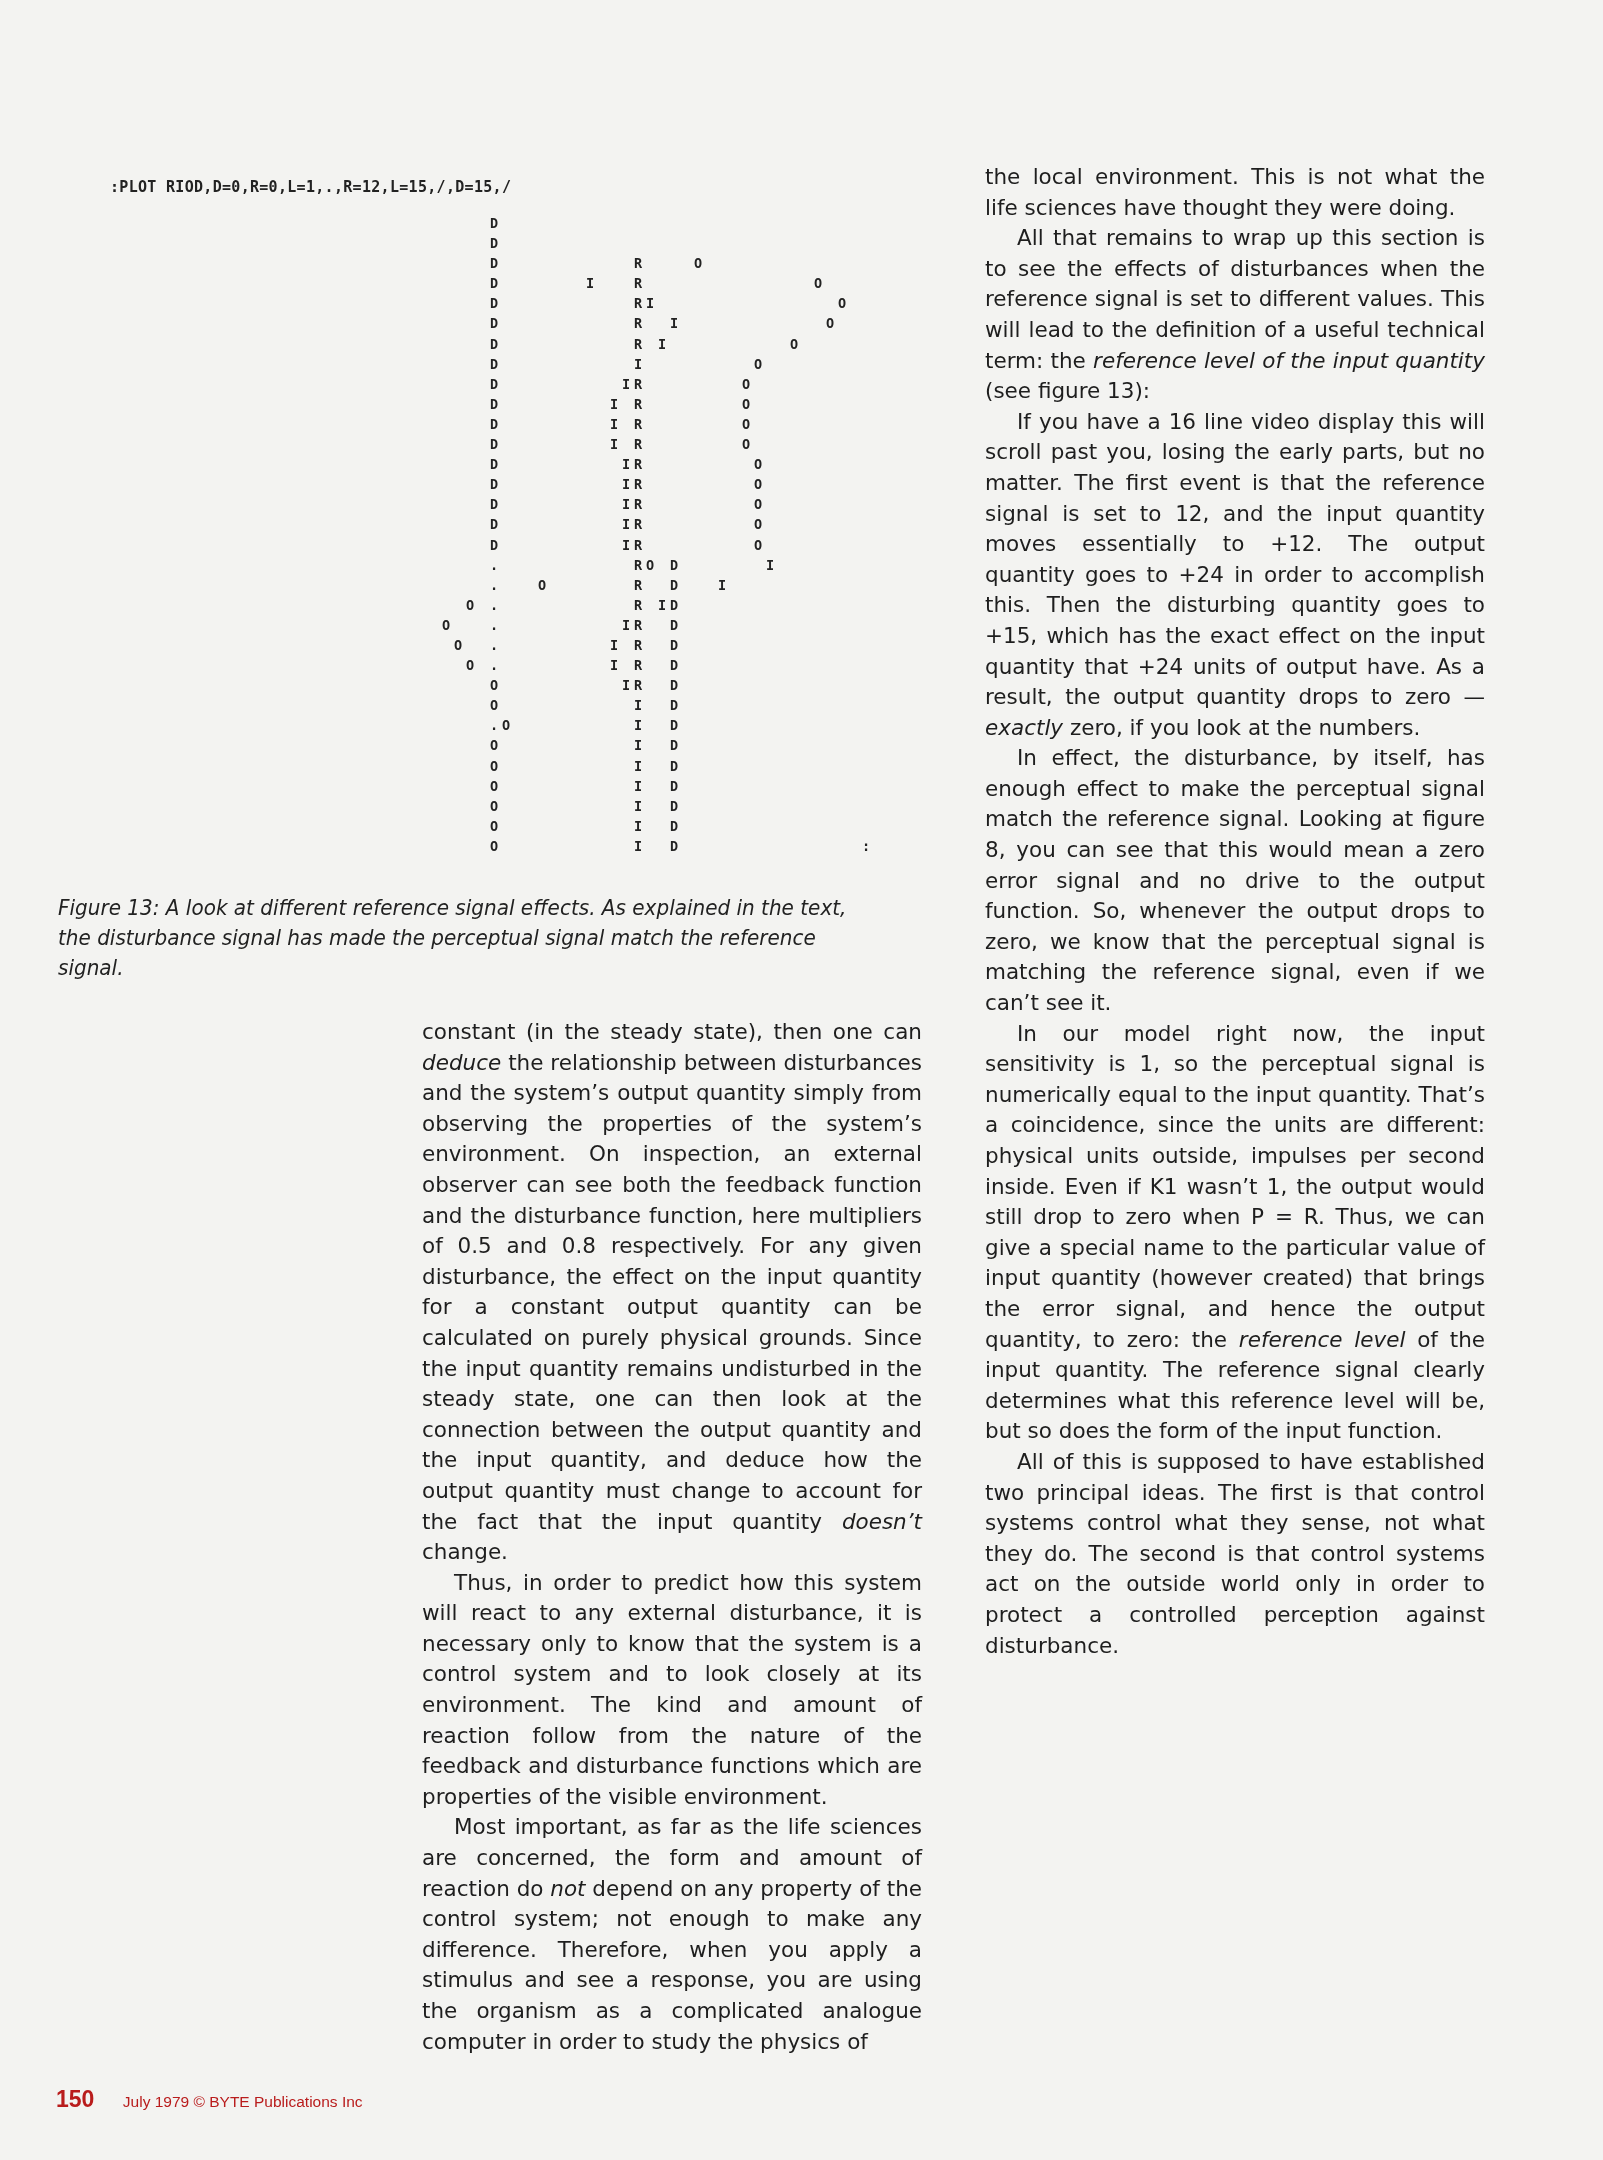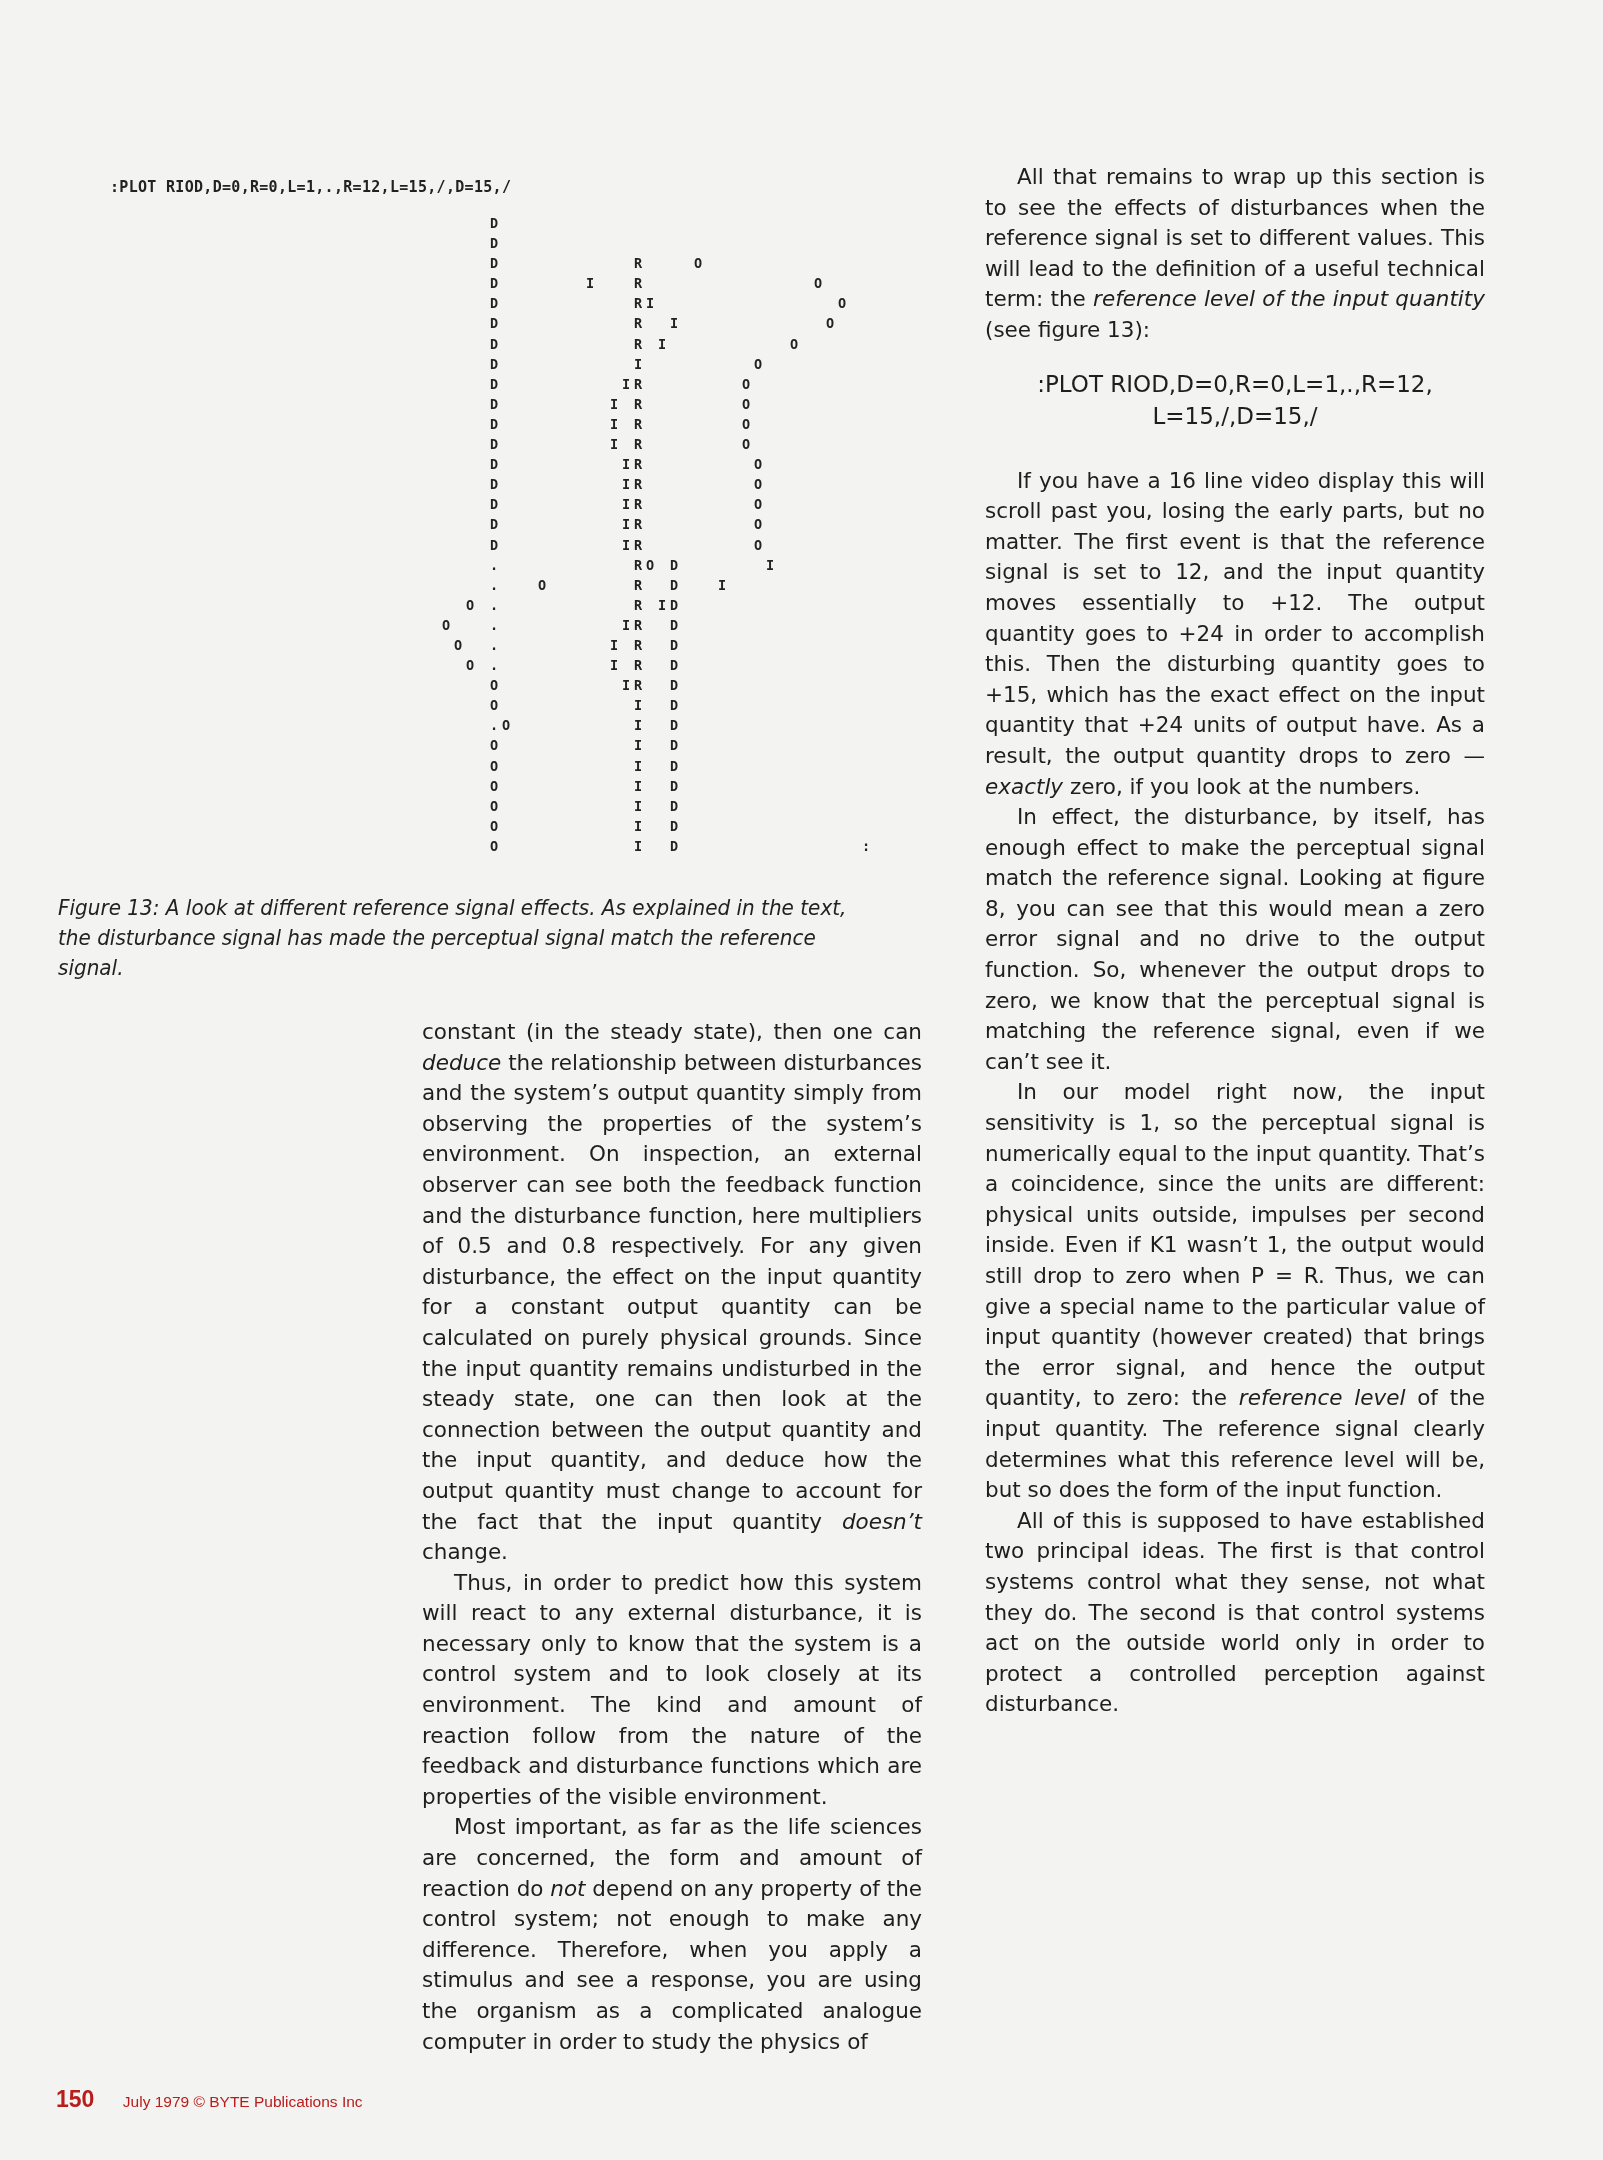--- a/index.html
+++ b/index.html
@@ -55,22 +55,22 @@
 
 <div class="caption">Figure 13: A look at different reference signal effects. As explained in the text, the disturbance signal has made the perceptual signal match the reference signal.</div>
 
 <div class="col col-mid">
   <p class="noindent"><span>constant (in the steady state), then one can </span><em>deduce</em><span> the relationship between disturbances and the system’s output quantity simply from observing the properties of the system’s environment. On inspection, an external observer can see both the feedback function and the disturbance function, here multipliers of 0.5 and 0.8 respectively. For any given disturbance, the effect on the input quantity for a constant output quantity can be calculated on purely physical grounds. Since the input quantity remains undisturbed in the steady state, one can then look at the connection between the output quantity and the input quantity, and deduce how the output quantity must change to account for the fact that the input quantity </span><em>doesn’t</em><span> change.</span></p>
   <p>Thus, in order to predict how this system will react to any external disturbance, it is necessary only to know that the system is a control system and to look closely at its environment. The kind and amount of reaction follow from the nature of the feedback and disturbance functions which are properties of the visible environment.</p>
   <p><span>Most important, as far as the life sciences are concerned, the form and amount of reaction do </span><em>not</em><span> depend on any property of the control system; not enough to make any difference. Therefore, when you apply a stimulus and see a response, you are using the organism as a complicated analogue computer in order to study the physics of</span></p>
 </div>
 
 <div class="col col-right">
+  <p class="noindent">the local environment. This is not what the life sciences have thought they were doing.</p>
   <p><span>All that remains to wrap up this section is to see the effects of disturbances when the reference signal is set to different values. This will lead to the definition of a useful technical term: the </span><em>reference level of the input quantity</em><span> (see figure 13):</span></p>
-  <p class="cmdline"><span>:PLOT RIOD,D=0,R=0,L=1,.,R=12,</span><br><span>L=15,/,D=15,/</span></p>
   <p><span>If you have a 16 line video display this will scroll past you, losing the early parts, but no matter. The first event is that the reference signal is set to 12, and the input quantity moves essentially to +12. The output quantity goes to +24 in order to accomplish this. Then the disturbing quantity goes to +15, which has the exact effect on the input quantity that +24 units of output have. As a result, the output quantity drops to zero — </span><em>exactly</em><span> zero, if you look at the numbers.</span></p>
   <p>In effect, the disturbance, by itself, has enough effect to make the perceptual signal match the reference signal. Looking at figure 8, you can see that this would mean a zero error signal and no drive to the output function. So, whenever the output drops to zero, we know that the perceptual signal is matching the reference signal, even if we can’t see it.</p>
   <p><span>In our model right now, the input sensitivity is 1, so the perceptual signal is numerically equal to the input quantity. That’s a coincidence, since the units are different: physical units outside, impulses per second inside. Even if K1 wasn’t 1, the output would still drop to zero when P = R. Thus, we can give a special name to the particular value of input quantity (however created) that brings the error signal, and hence the output quantity, to zero: the </span><em>reference level</em><span> of the input quantity. The reference signal clearly determines what this reference level will be, but so does the form of the input function.</span></p>
   <p>All of this is supposed to have established two principal ideas. The first is that control systems control what they sense, not what they do. The second is that control systems act on the outside world only in order to protect a controlled perception against disturbance.</p>
 </div>
 
 <div class="footer">
   <span class="pageno">150</span>
   <span class="credit">July 1979 © BYTE Publications Inc</span>
 </div>

